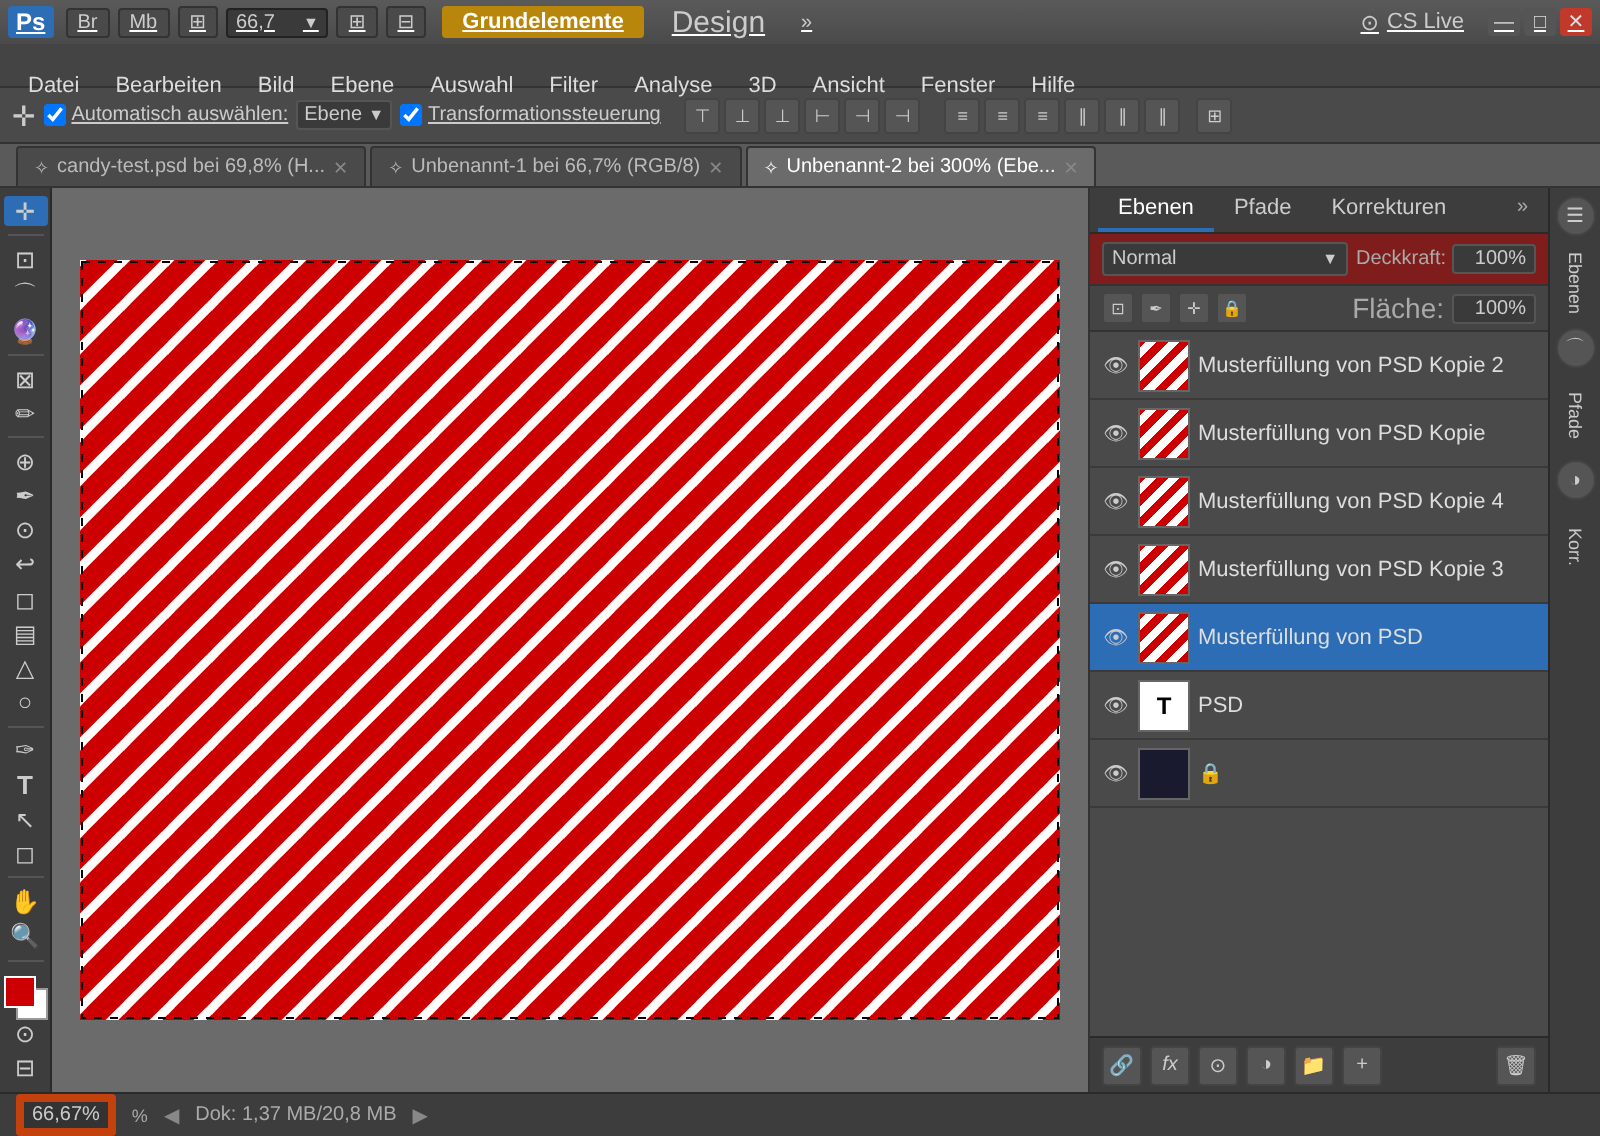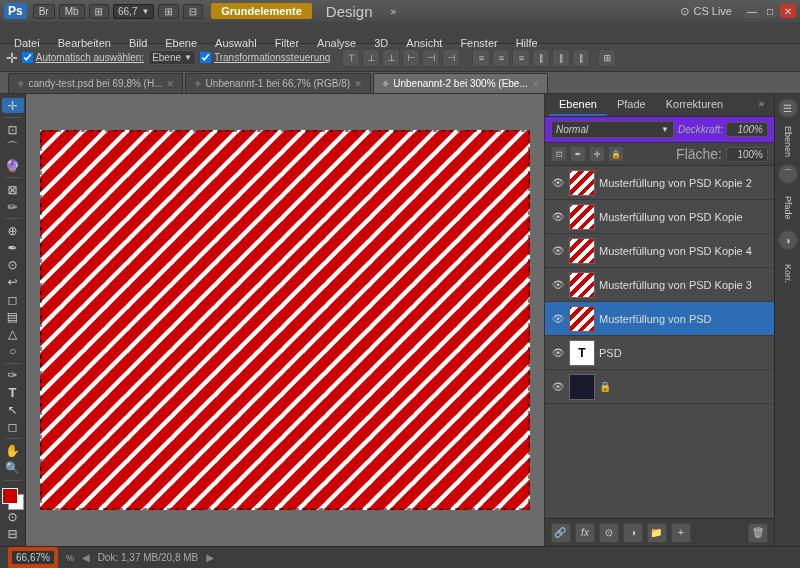--- a/index.html
+++ b/index.html
@@ -6,20 +6,21 @@
     body { width: 800px; height: 568px; background: #6b6b6b; font-family: Arial, sans-serif; font-size: 11px; color: #fff; overflow: hidden; }
 
     
     #titlebar {
       height: 22px;
       background: linear-gradient(to bottom, #5a5a5a, #4a4a4a);
       display: flex;
       align-items: center;
       padding: 0 4px;
       gap: 4px;
+      text-decoration: underline;
     }
     #titlebar .ps-logo {
       background: #2d6db5;
       color: #fff;
       font-weight: bold;
       font-size: 12px;
       padding: 1px 4px;
       border-radius: 2px;
       margin-right: 2px;
     }
@@ -31,21 +32,21 @@
       padding: 1px 5px;
       border-radius: 2px;
     }
     #titlebar .zoom-box {
       background: #3a3a3a;
       border: 1px solid #222;
       color: #ccc;
       font-size: 10px;
       padding: 1px 4px;
       border-radius: 2px;
-      display: flex; align-items: center; gap: 4px;
+      display: flex; align-items: center; gap: 14px;
     }
     #titlebar .mode-btn {
       background: #b8860b;
       color: #fff;
       font-size: 11px;
       padding: 2px 10px;
       border: none;
       border-radius: 2px;
       font-weight: bold;
       margin-left: 4px;
@@ -284,23 +285,22 @@
     
     #layers-panel {
       flex: 1;
       display: flex;
       flex-direction: column;
     }
     #layers-controls {
       display: flex;
       padding: 4px 6px;
       gap: 4px;
-      background: #6d28d9;
+      background: #7f1d1d;
       border-bottom: 1px solid #333;
-      font-style: italic;
     }
     .blend-dropdown {
       flex: 1;
       background: #3a3a3a;
       border: 1px solid #555;
       color: #ccc;
       font-size: 10px;
       padding: 2px 4px;
       border-radius: 2px;
       display: flex; align-items: center; justify-content: space-between;

